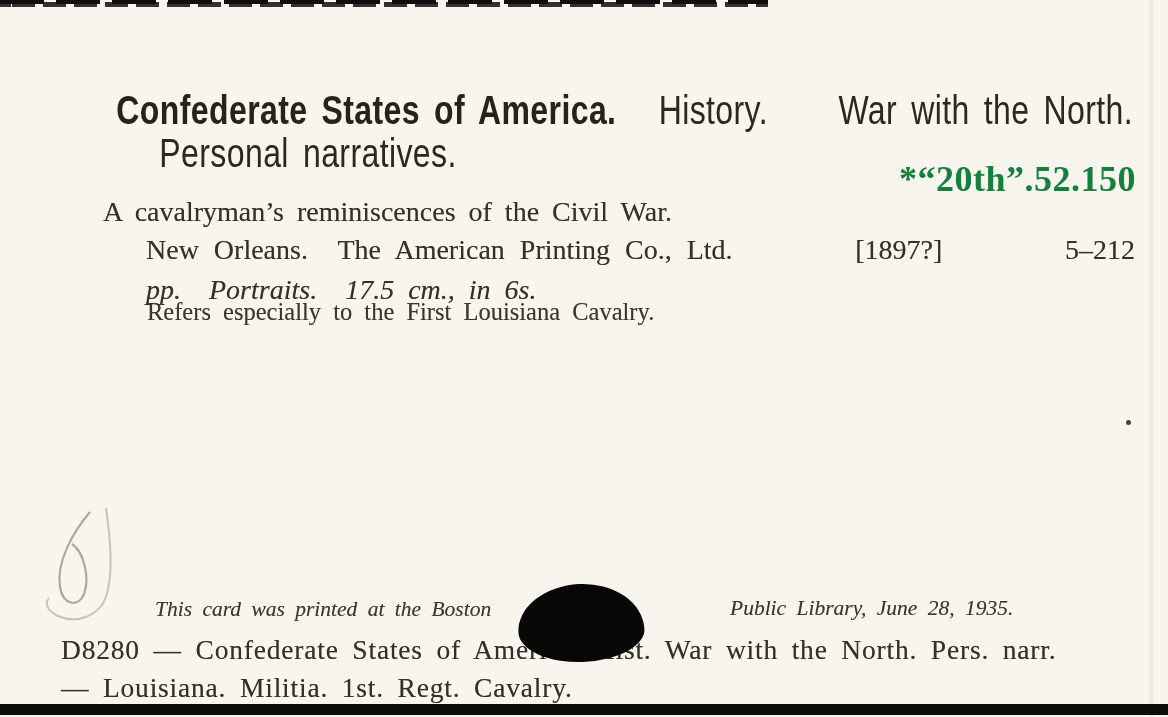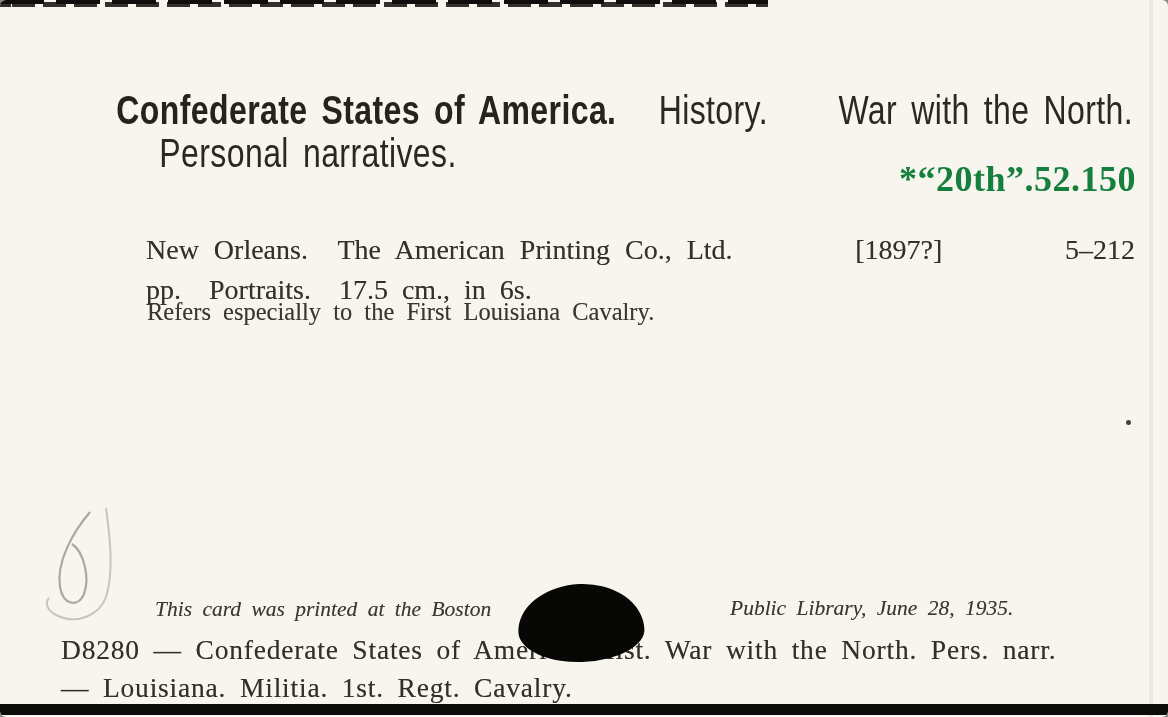--- a/index.html
+++ b/index.html
@@ -3,21 +3,20 @@
 <meta charset="utf-8">
 <style>
   html,body{margin:0;padding:0;background:#888;}
   .card{
     position:relative;
     width:1168px;height:717px;
     background:#f7f5ee;
     overflow:hidden;
     font-family:"Liberation Serif", serif;
     color:#34312b;
-    border-radius:6px;
   }
   .abs{position:absolute;white-space:pre;}
   
   .heading-line{
     font-family:"Liberation Sans", sans-serif;
     font-size:40px;
     color:#26231d;
     transform:scaleX(0.8);
     transform-origin:left top;
     letter-spacing:0.5px;
@@ -98,28 +97,29 @@
 
   <div class="abs heading-line" style="left:60px;top:50px;">
     <span class="bold">Confederate States of America.</span><span class="reg">   History.     War with the North.</span>
   </div>
   <div class="abs heading-line" style="left:103px;top:93px;">
     <span class="reg">Personal narratives.</span>
   </div>
 
   <div class="abs callno" style="right:32px;top:158px;">*“20th”.52.150</div>
 
+  <div class="abs serif-line" style="left:103px;top:198px;">A cavalryman’s reminiscences of the Civil War.</div>
 
   <div class="abs imprint-row" style="left:146px;top:236px;">
     <span>New Orleans.  The American Printing Co., Ltd.</span>
     <span>[1897?]</span>
     <span>5–212</span>
   </div>
 
-  <div class="abs serif-line" style="left:146px;top:276px;word-spacing:7px;">pp.  Portraits.  17.5 cm., in 6s.</div>
+  <div class="abs serif-line" style="left:146px;top:276px;word-spacing:7px;font-style:italic;">pp.  Portraits.  17.5 cm., in 6s.</div>
 
   <div class="abs note-line" style="left:147px;top:300px;">Refers especially to the First Louisiana Cavalry.</div>
 
   <svg class="squiggle" width="115" height="135" viewBox="0 0 115 135">
     <path d="M 72 10 C 55 30, 38 60, 42 85 C 45 103, 60 106, 66 92 C 72 76, 66 50, 54 42" fill="none" stroke="#a19b8e" stroke-width="2.2" opacity="0.85"></path>
     <path d="M 88 6 C 92 35, 96 70, 88 95 C 82 112, 60 124, 38 113 C 30 109, 26 101, 31 96" fill="none" stroke="#aaa498" stroke-width="2" opacity="0.6"></path>
   </svg>
 
   <div class="abs italic-note" style="left:143px;top:599px;">This card was printed at the Boston</div>
   <div class="abs italic-note" style="left:718px;top:598px;">Public Library, June 28, 1935.</div>

